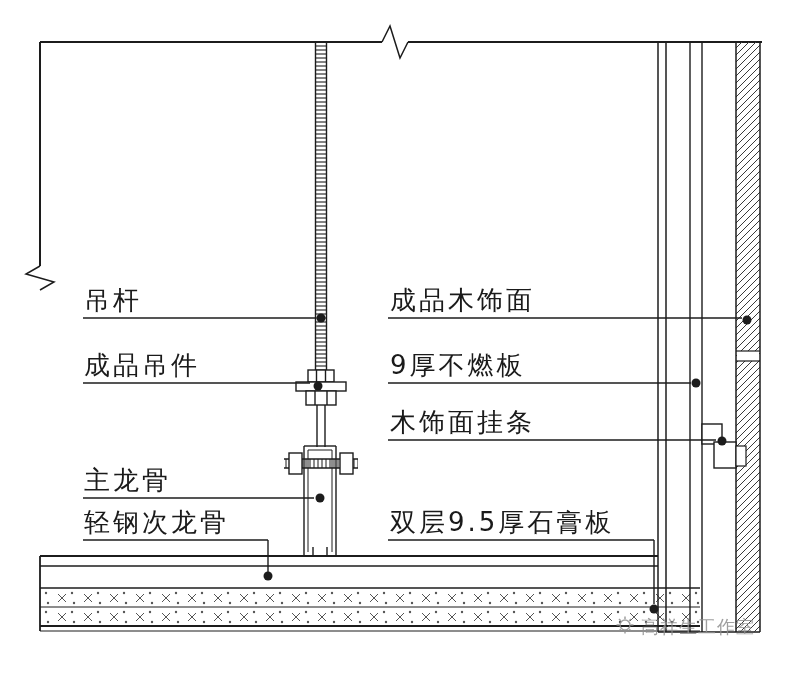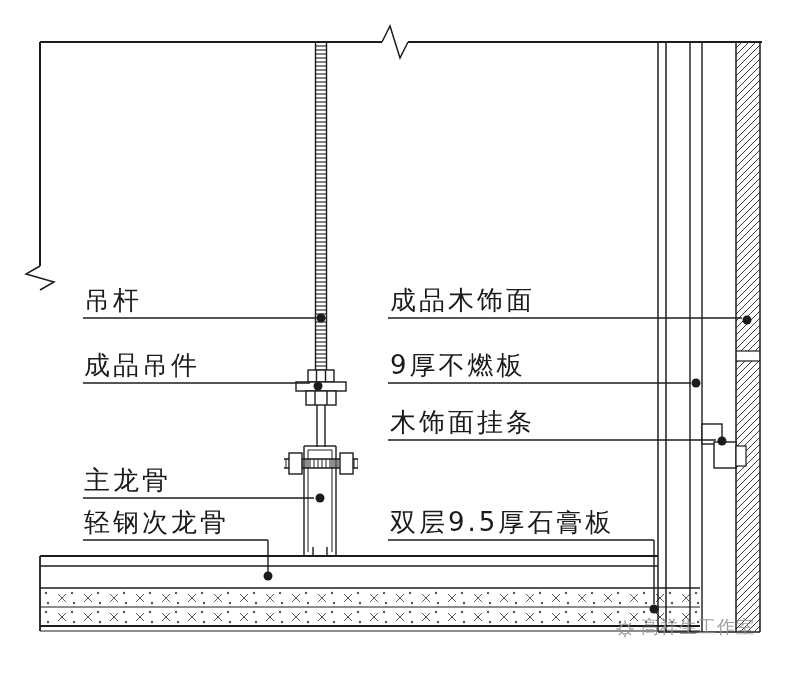--- a/index.html
+++ b/index.html
@@ -12,21 +12,21 @@
   }
   .canvas > svg{position:absolute;left:0;top:0;}
   .callout{
     font-size:26px;
     letter-spacing:3px;
     fill:#1a1a1a;
   }
   .watermark{
     position:absolute;
     left:615px;top:615px;
-    display:flex;align-items:flex-end;gap:6px;
+    display:flex;align-items:flex-start;gap:6px;
     color:#8f8f8f;
     font-size:18px;
     letter-spacing:1px;
     opacity:.85;
     white-space:nowrap;
   }
 </style>
 </head>
 <body>
 

